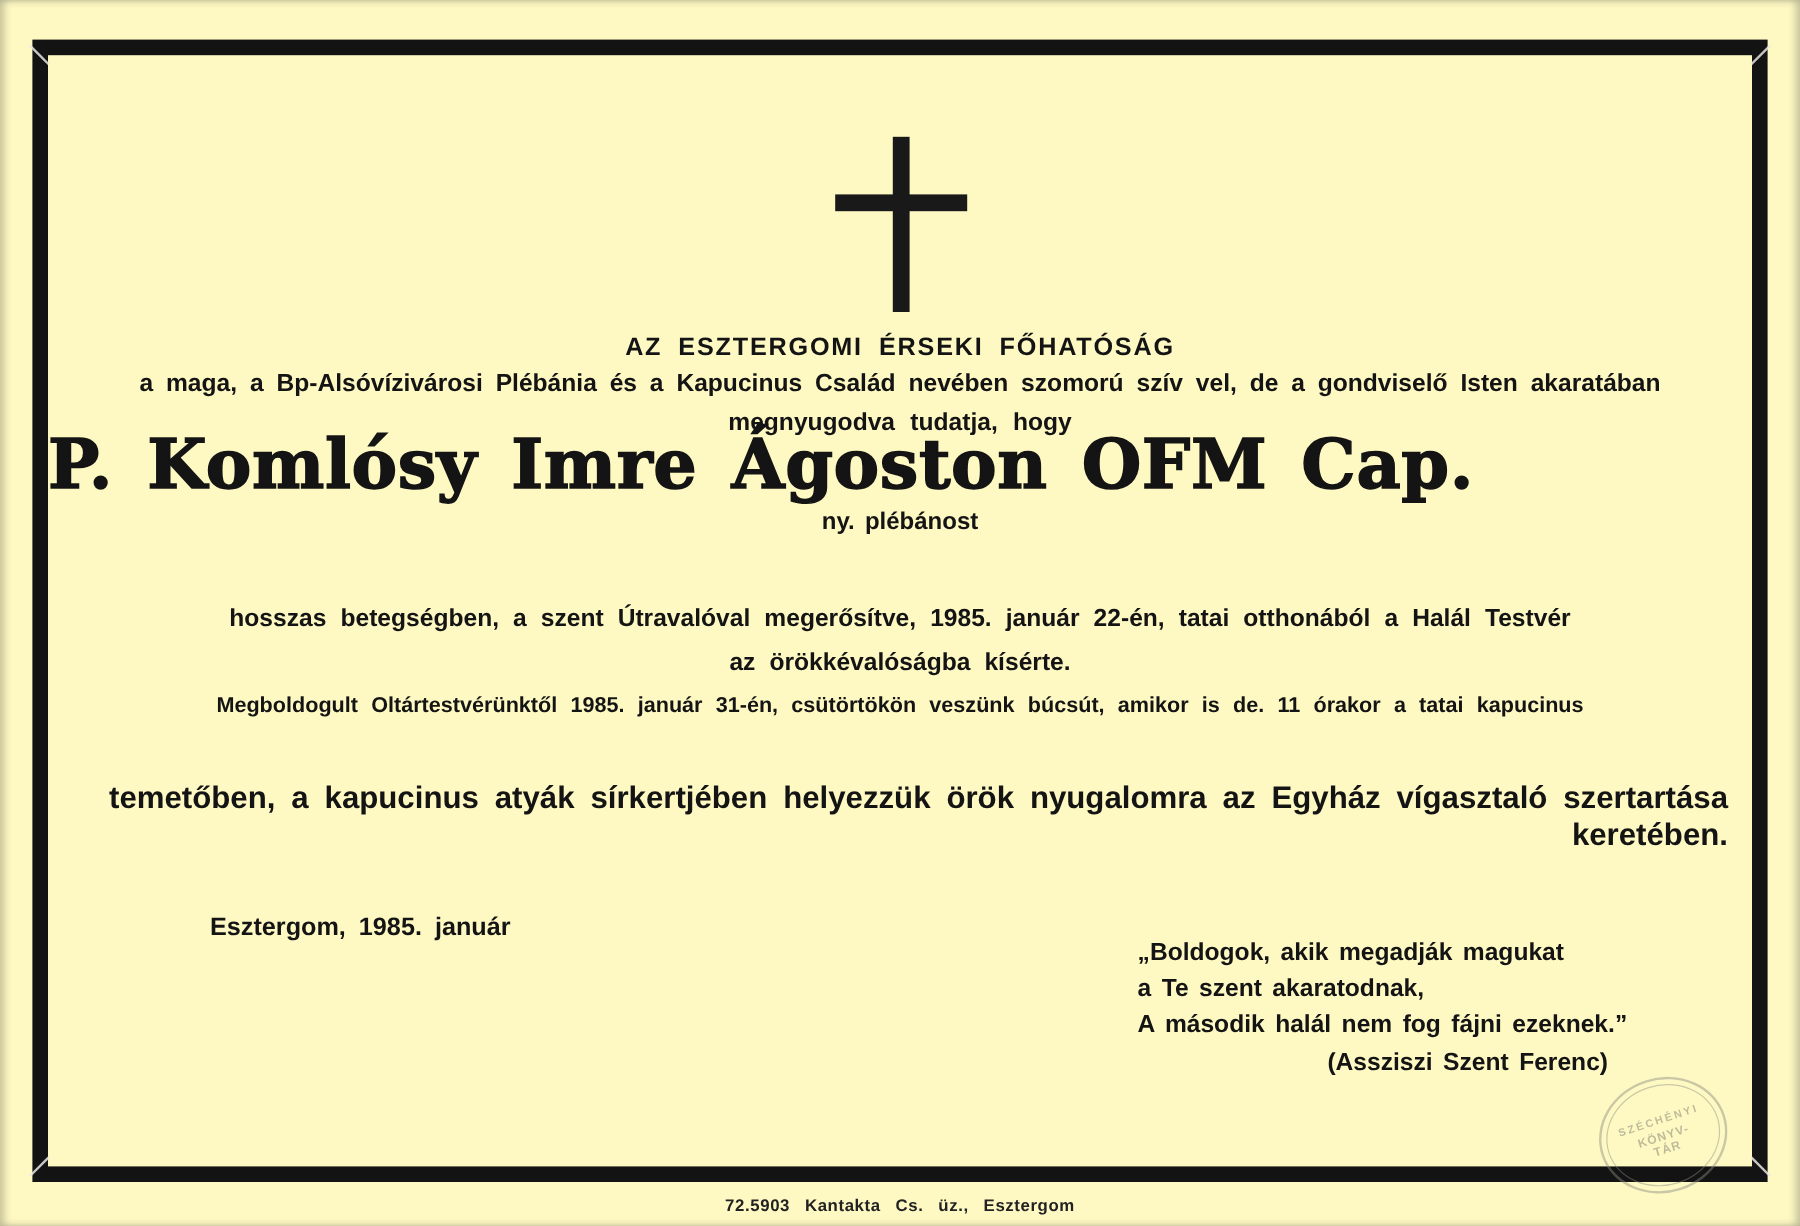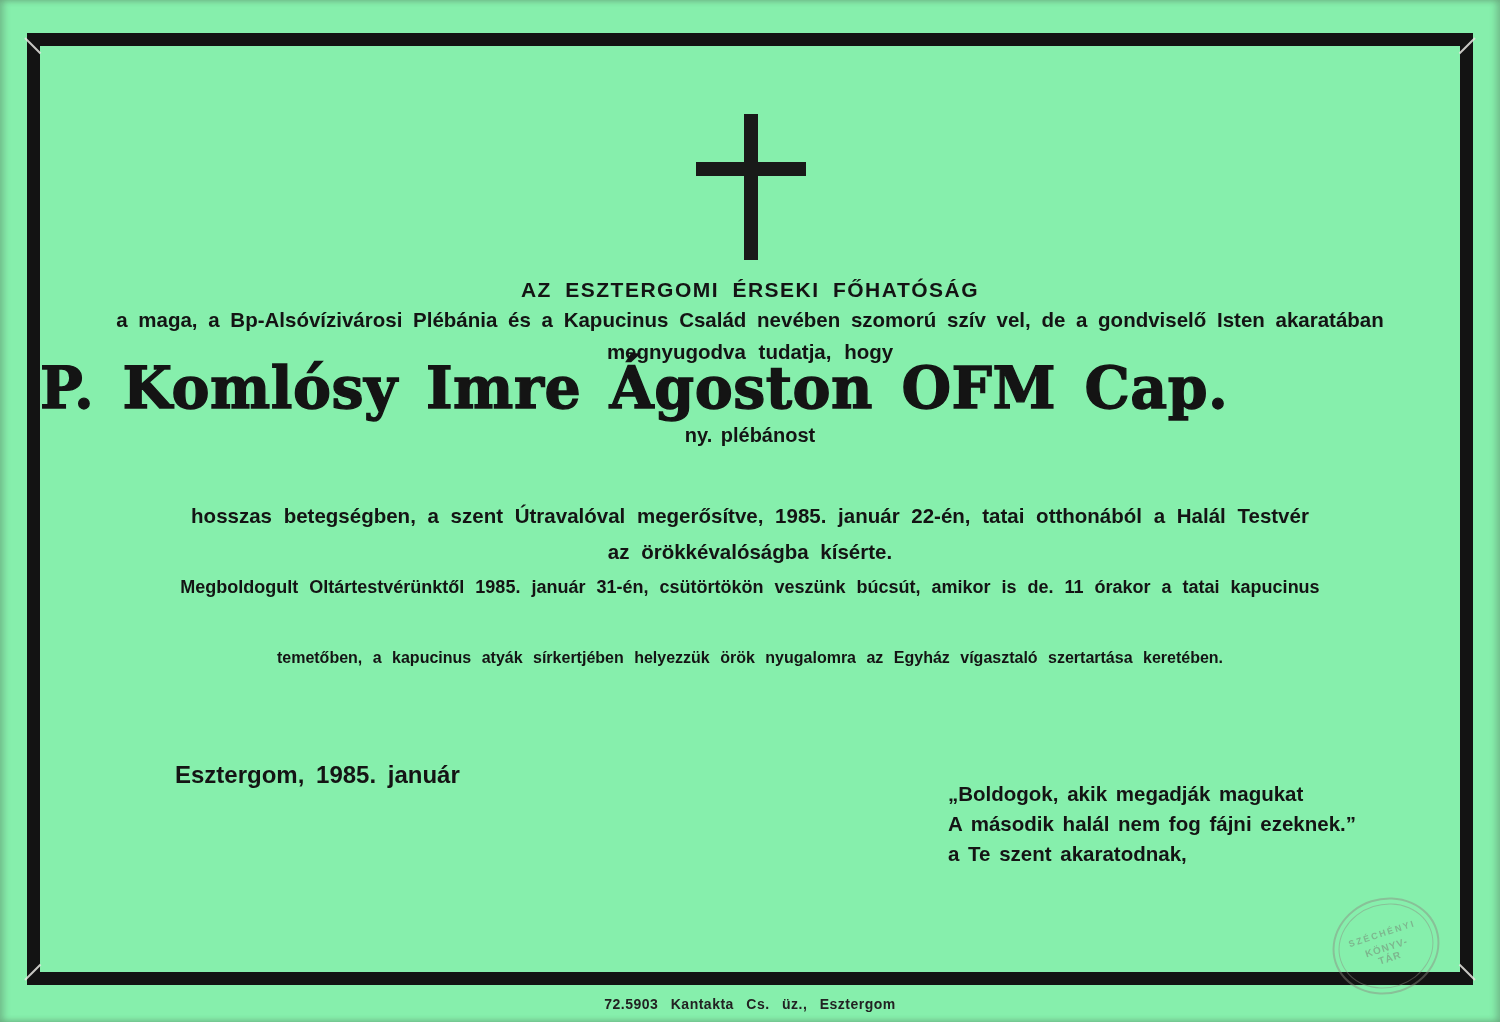--- a/index.html
+++ b/index.html
@@ -1,19 +1,19 @@
 <!DOCTYPE html>
 <html><head>
 <meta charset="utf-8">
 <style>
   html,body{margin:0;padding:0;background:#d8d6d2;}
   .page{
     position:relative;
     width:1500px;height:1022px;
-    background:#86efac;
+    background:#fef9c3;
     overflow:hidden;
     font-family:"Liberation Sans",sans-serif;
     color:#141414;
     box-shadow:inset 4px 0 6px rgba(60,60,55,.25), inset -4px 0 6px rgba(60,60,55,.25);
     text-decoration:underline;
   }
   
   .frame{
     position:absolute;left:27px;top:33px;right:27px;bottom:37px;
     border:13px solid #131313;
@@ -40,23 +40,23 @@
     letter-spacing:0.5px;word-spacing:8px;
     -webkit-text-stroke:1.3px #141414;
   }
   .ny-title{top:424px;font-size:20px;word-spacing:3px;}
 
   .obit1{top:467px;font-size:20.5px;word-spacing:6px;}
   .obit2{top:504px;font-size:20.5px;word-spacing:6px;}
   .obit3{top:540px;font-size:20.5px;word-spacing:6px;}
   .fun1{top:577px;font-size:18px;word-spacing:6px;}
   .fun2{top:613px;font-size:20.5px;word-spacing:6px;}
-  .fun3{top:649px;font-size:16px;word-spacing:6px;}
+  .fun3{top:649px;font-size:26px;word-spacing:6px;text-align:right;}
 
-  .dateline{position:absolute;left:175px;top:761px;font-size:24px;font-weight:bold;word-spacing:5px;}
+  .dateline{position:absolute;left:175px;top:761px;font-size:21px;font-weight:bold;word-spacing:5px;}
 
   .quote{position:absolute;left:948px;top:779px;width:392px;font-size:20.5px;font-weight:bold;line-height:30px;word-spacing:3px;}
   .quote .q-line{white-space:nowrap;}
   .quote .attribution{text-align:right;margin-top:2px;}
 
   .stamp{
     position:absolute;left:1332px;top:898px;width:104px;height:92px;
     border:2px solid #8b8b80;border-radius:50%;
     transform:rotate(-18deg);
     opacity:.45;color:#72726a;
@@ -100,22 +100,23 @@
   <div class="line obit2">hosszas betegségben, a szent Útravalóval megerősítve, 1985. január 22-én, tatai otthonából a Halál Testvér</div>
   <div class="line obit3">az örökkévalóságba kísérte.</div>
 
   <div class="line fun1">Megboldogult Oltártestvérünktől 1985. január 31-én, csütörtökön veszünk búcsút, amikor is de. 11 órakor a tatai kapucinus</div>
   <div class="line fun3">temetőben, a kapucinus atyák sírkertjében helyezzük örök nyugalomra az Egyház vígasztaló szertartása keretében.</div>
 
   <div class="dateline">Esztergom, 1985. január</div>
 
   <div class="quote">
     <div class="q-line">„Boldogok, akik megadják magukat</div>
+    <div class="q-line">a Te szent akaratodnak,</div>
     <div class="q-line">A második halál nem fog fájni ezeknek.”</div>
-    <div class="q-line">a Te szent akaratodnak,</div>
+    <div class="attribution">(Assziszi Szent Ferenc)</div>
   </div>
 
   <div class="stamp">
     <div class="inner"></div>
     <div class="arc">SZÉCHÉNYI</div>
     <div>KÖNYV-</div>
     <div>TÁR</div>
   </div>
 
   <div class="imprint">72.5903  Kantakta  Cs.  üz.,  Esztergom</div>

